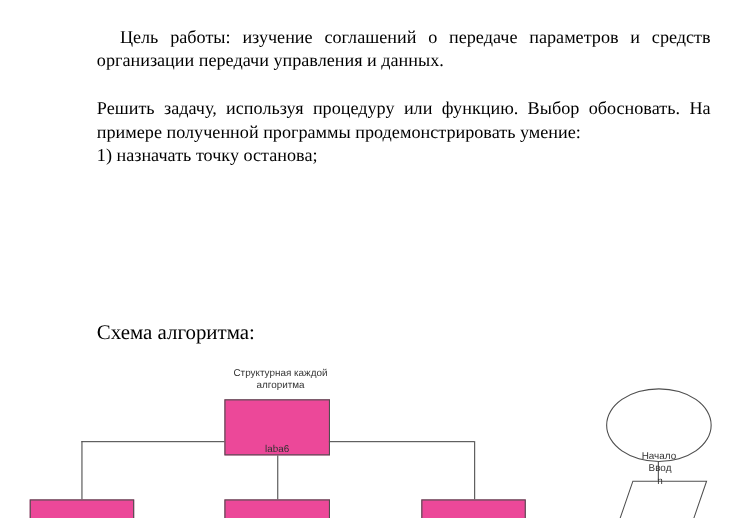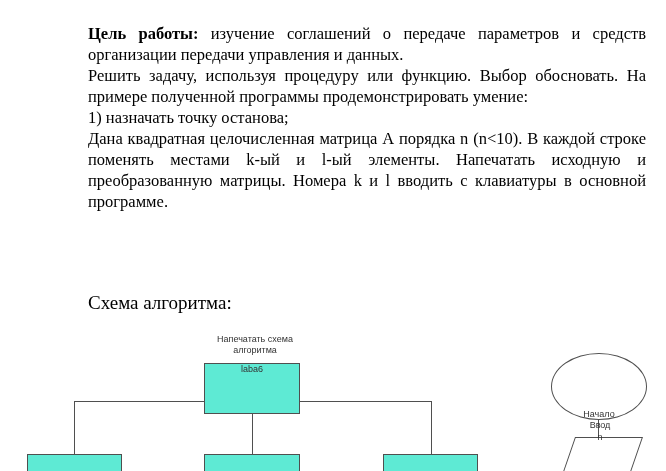--- a/index.html
+++ b/index.html
@@ -14,22 +14,22 @@
   }
   .textblock {
     position: absolute;
     left: 88px;
     top: 23px;
     width: 558px;
     font-size: 16.5px;
     line-height: 21px;
     text-align: justify;
   }
-  .textblock .goal-label { font-weight: bold; }
-  .para-task { }
+  .textblock .goal-label { font-weight: normal; margin-left: 21px; }
+  .para-task { margin-top: 23px; }
   .list-line { text-align: left; }
   .section-heading {
     position: absolute;
     left: 88px;
     top: 291px;
     font-size: 19px;
     line-height: 24px;
     color: #000000;
   }
   
@@ -44,23 +44,23 @@
     position: absolute;
     left: 180px;
     top: 334px;
     width: 150px;
     line-height: 11px;
   }
   .fc-box {
     position: absolute;
     box-sizing: border-box;
     border: 1px solid #4f4f4f;
-    background: #5eead4;
+    background: #ec4899;
     display: flex;
-    align-items: flex-start;
+    align-items: flex-end;
     justify-content: center;
   }
   .root-box   { left: 204px; top: 363px; width: 96px; height: 51px; }
   .child-box-1 { left: 27px;  top: 454px; width: 95px; height: 32px; }
   .child-box-2 { left: 204px; top: 454px; width: 96px; height: 32px; }
   .child-box-3 { left: 383px; top: 454px; width: 95px; height: 32px; }
   .fc-line { position: absolute; background: #4f4f4f; }
   .hline-left   { left: 74px;  top: 401px; width: 130px; height: 1px; }
   .hline-right  { left: 299px; top: 401px; width: 132px; height: 1px; }
   .vline-left   { left: 74px;  top: 401px; width: 1px; height: 53px; }
@@ -96,27 +96,26 @@
 
 <div class="page">
 
   <div class="textblock">
     <div>
       <span class="goal-label">Цель работы:</span>
       <span>изучение соглашений о передаче параметров и средств организации передачи управления и данных.</span>
     </div>
     <div class="para-task">Решить задачу, используя процедуру или функцию. Выбор обосновать. На примере полученной программы продемонстрировать умение:</div>
     <div class="list-line">1) назначать точку останова;</div>
-    <div>Дана квадратная целочисленная матрица А порядка n (n&lt;10). В каждой строке поменять местами k-ый и l-ый элементы. Напечатать исходную и преобразованную матрицы. Номера k и l вводить с клавиатуры в основной программе.</div>
   </div>
 
   <div class="section-heading">Схема алгоритма:</div>
 
   <div>
-    <div class="fc-text struct-label">Напечатать схема
+    <div class="fc-text struct-label">Структурная каждой
 алгоритма</div>
 
     <div class="fc-box root-box">
       <span class="fc-text">laba6</span>
     </div>
 
     <div class="fc-line hline-left"></div>
     <div class="fc-line hline-right"></div>
     <div class="fc-line vline-left"></div>
     <div class="fc-line vline-center"></div>

